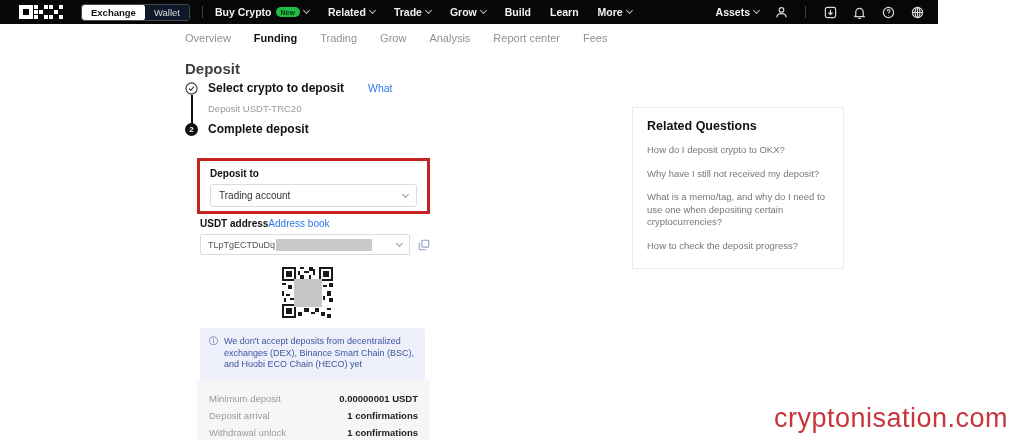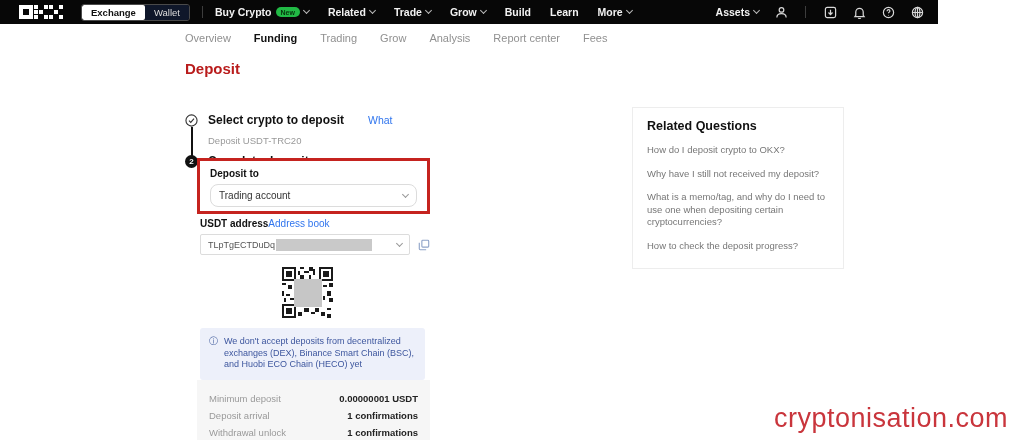--- a/index.html
+++ b/index.html
@@ -28,36 +28,36 @@
   .tb-icon svg { display:block; }
 
   
   .subnav { position:absolute; left:0; top:24px; width:1024px; height:28px;
     background:#fff; display:flex; align-items:center; padding-left:185px; gap:23px; }
   .subtab { font-size:11px; color:#909090; cursor:pointer; white-space:nowrap; }
   .subtab.active { color:#111; font-weight:bold; }
 
   
   .main { position:absolute; left:185px; top:60px; width:245px; }
-  .page-title { font-size:15px; font-weight:bold; color:#b91c1c; margin-bottom:36px; }
+  .page-title { font-size:15px; font-weight:bold; color:#404040; margin-bottom:4px; }
 
   .steps { position:relative; }
   .step-line { position:absolute; left:6px; top:14px; width:1.5px; height:30px; background:#111; }
   .step-row { display:flex; align-items:center; gap:10px; }
   .step1-label { font-size:12px; font-weight:bold; color:#111; }
   .edit-link { font-size:10.5px; color:#3075ee; margin-left:14px; cursor:pointer; }
   .step-sub { font-size:9.5px; color:#999; margin:8px 0 8px 23px; }
   .step2-badge { width:13px; height:13px; border-radius:50%; background:#111; color:#fff;
     font-size:8px; font-weight:bold; display:flex; align-items:center; justify-content:center; }
   .step2-label { font-size:12px; font-weight:bold; color:#111; }
 
   .redbox { position:absolute; left:12px; top:98px; width:233px; height:56px;
     border:3px solid #c5231f; padding:7px 10px 0 10px; background:#fff; }
   .field-label { font-size:10px; font-weight:bold; color:#111; }
-  .select { margin-top:5px; height:23px; border:1px solid #dcdcdc; border-radius:8px;
+  .select { margin-top:5px; height:23px; border:1px solid #dcdcdc; border-radius:3px;
     background:#fff; display:flex; align-items:center; padding:0 8px; cursor:pointer; }
   .select-value { font-size:10px; color:#333; flex:1; }
   .sel-chev { width:5px; height:5px; border-right:1.2px solid #999; border-bottom:1.2px solid #999;
     transform:rotate(45deg); margin-top:-2px; }
 
   .addr-block { position:absolute; left:15px; top:158px; width:230px; }
   .addr-head { display:flex; align-items:center; justify-content:flex-start; }
   .addrbook-link { font-size:10px; color:#3075ee; cursor:pointer; }
   .addr-row { display:flex; align-items:center; gap:8px; margin-top:5px; }
   .addr-select { flex:1; height:21px; border:1px solid #dcdcdc; border-radius:2px;

